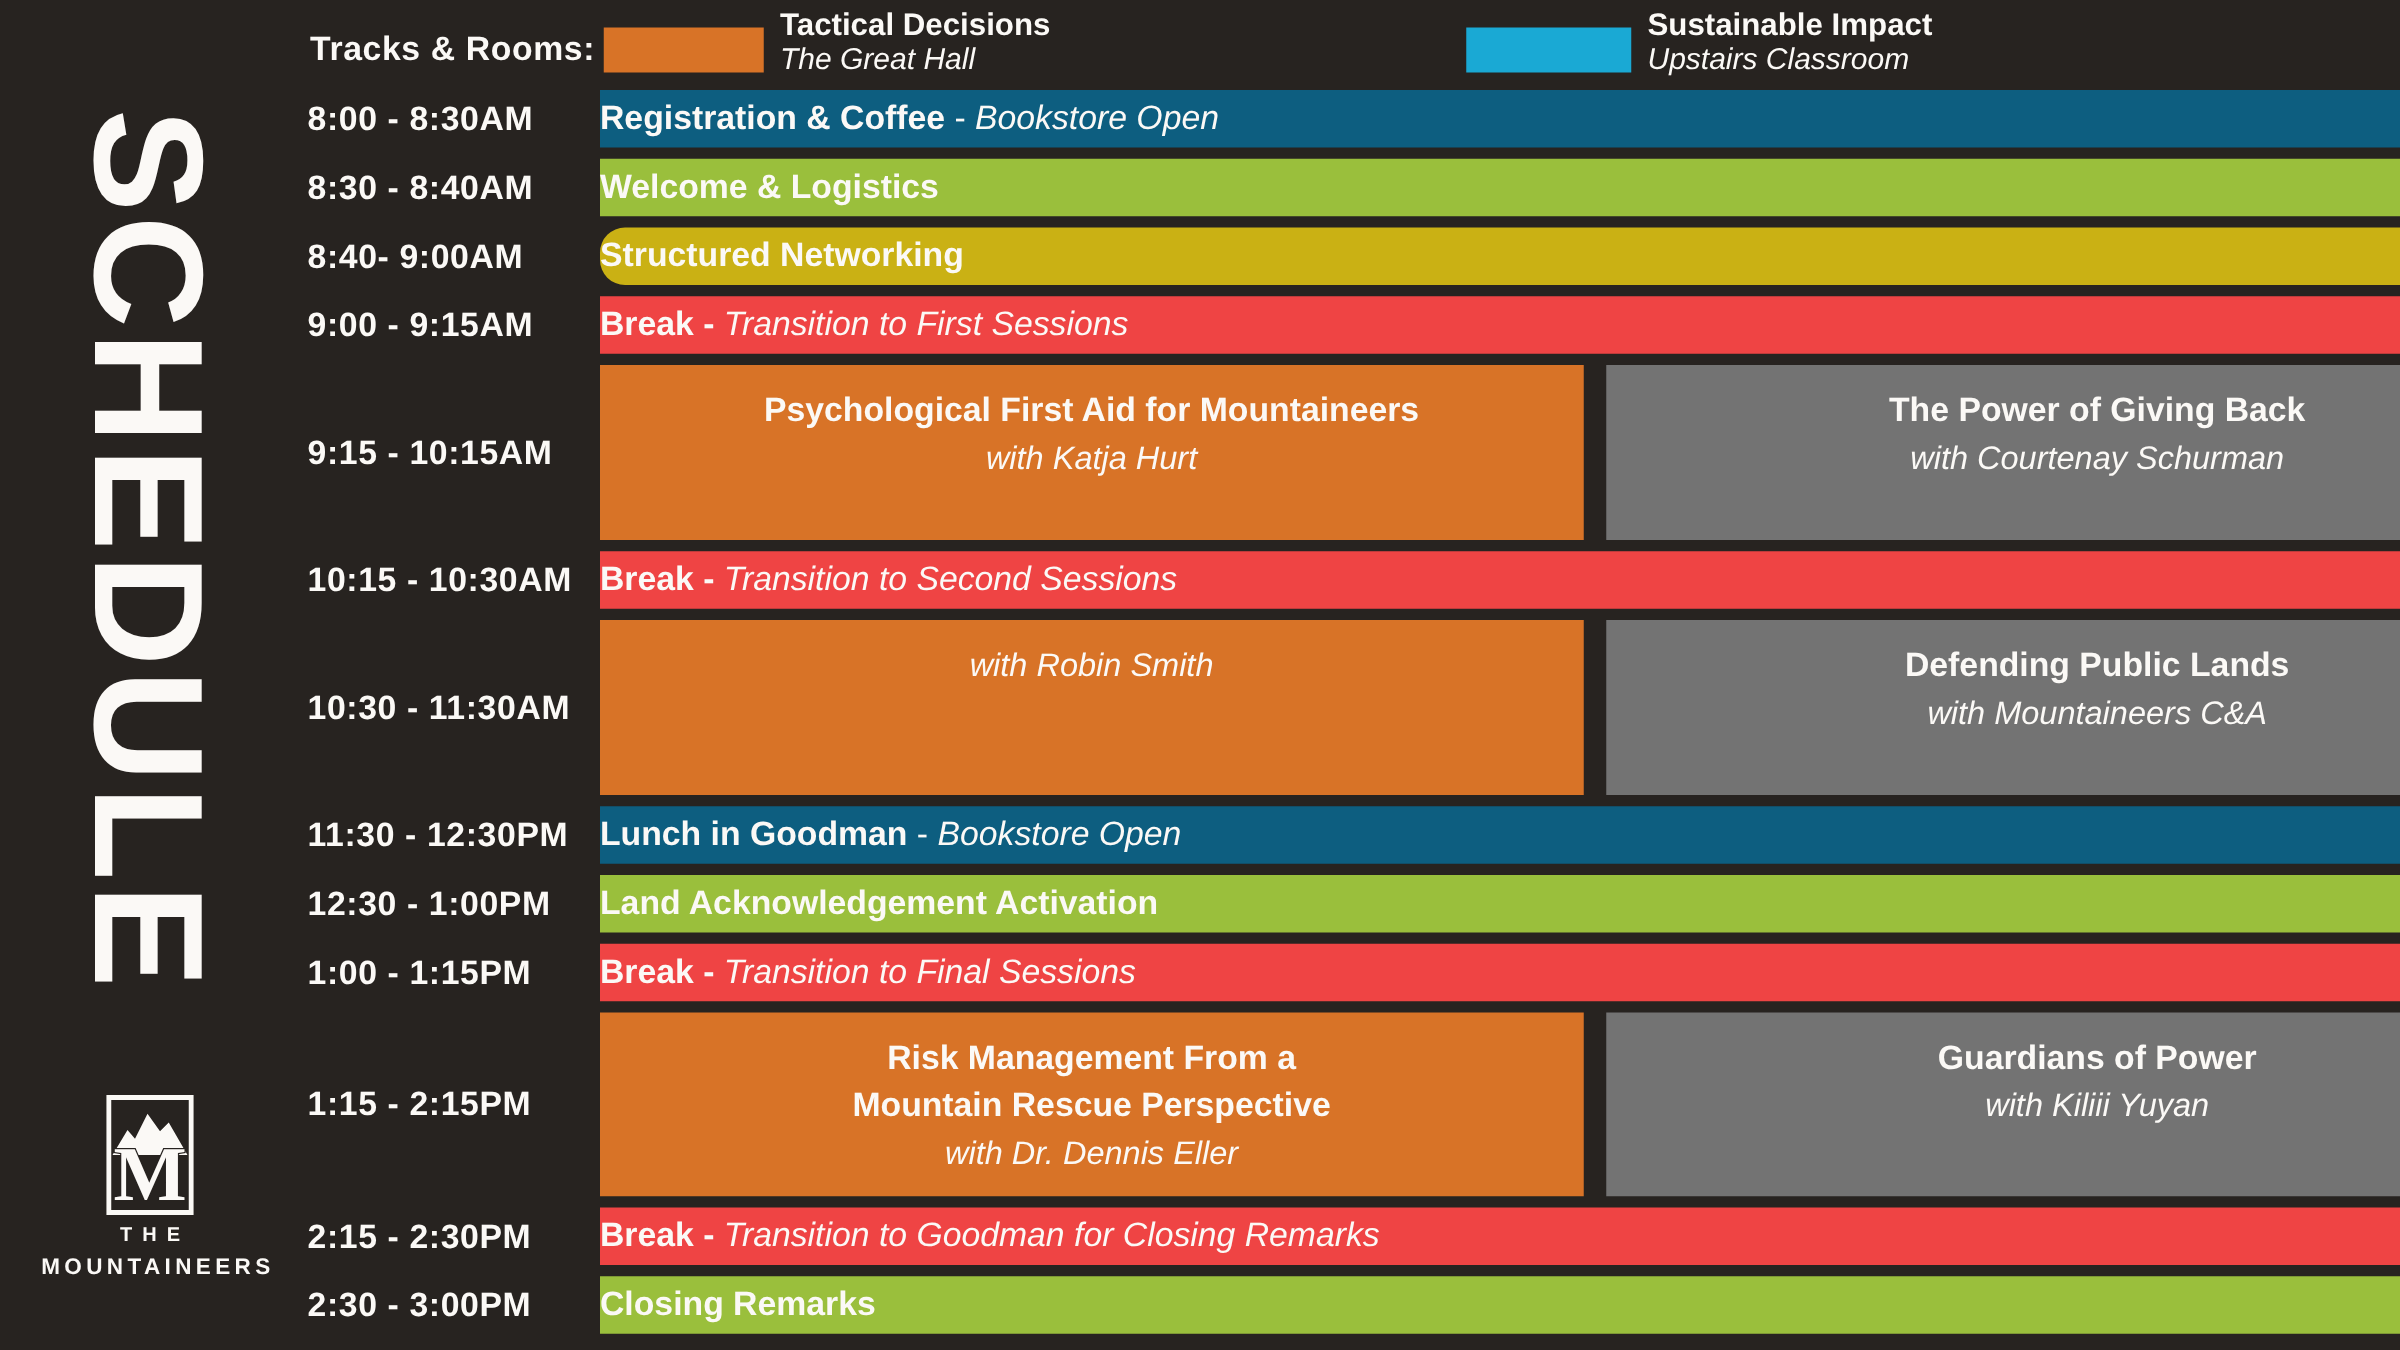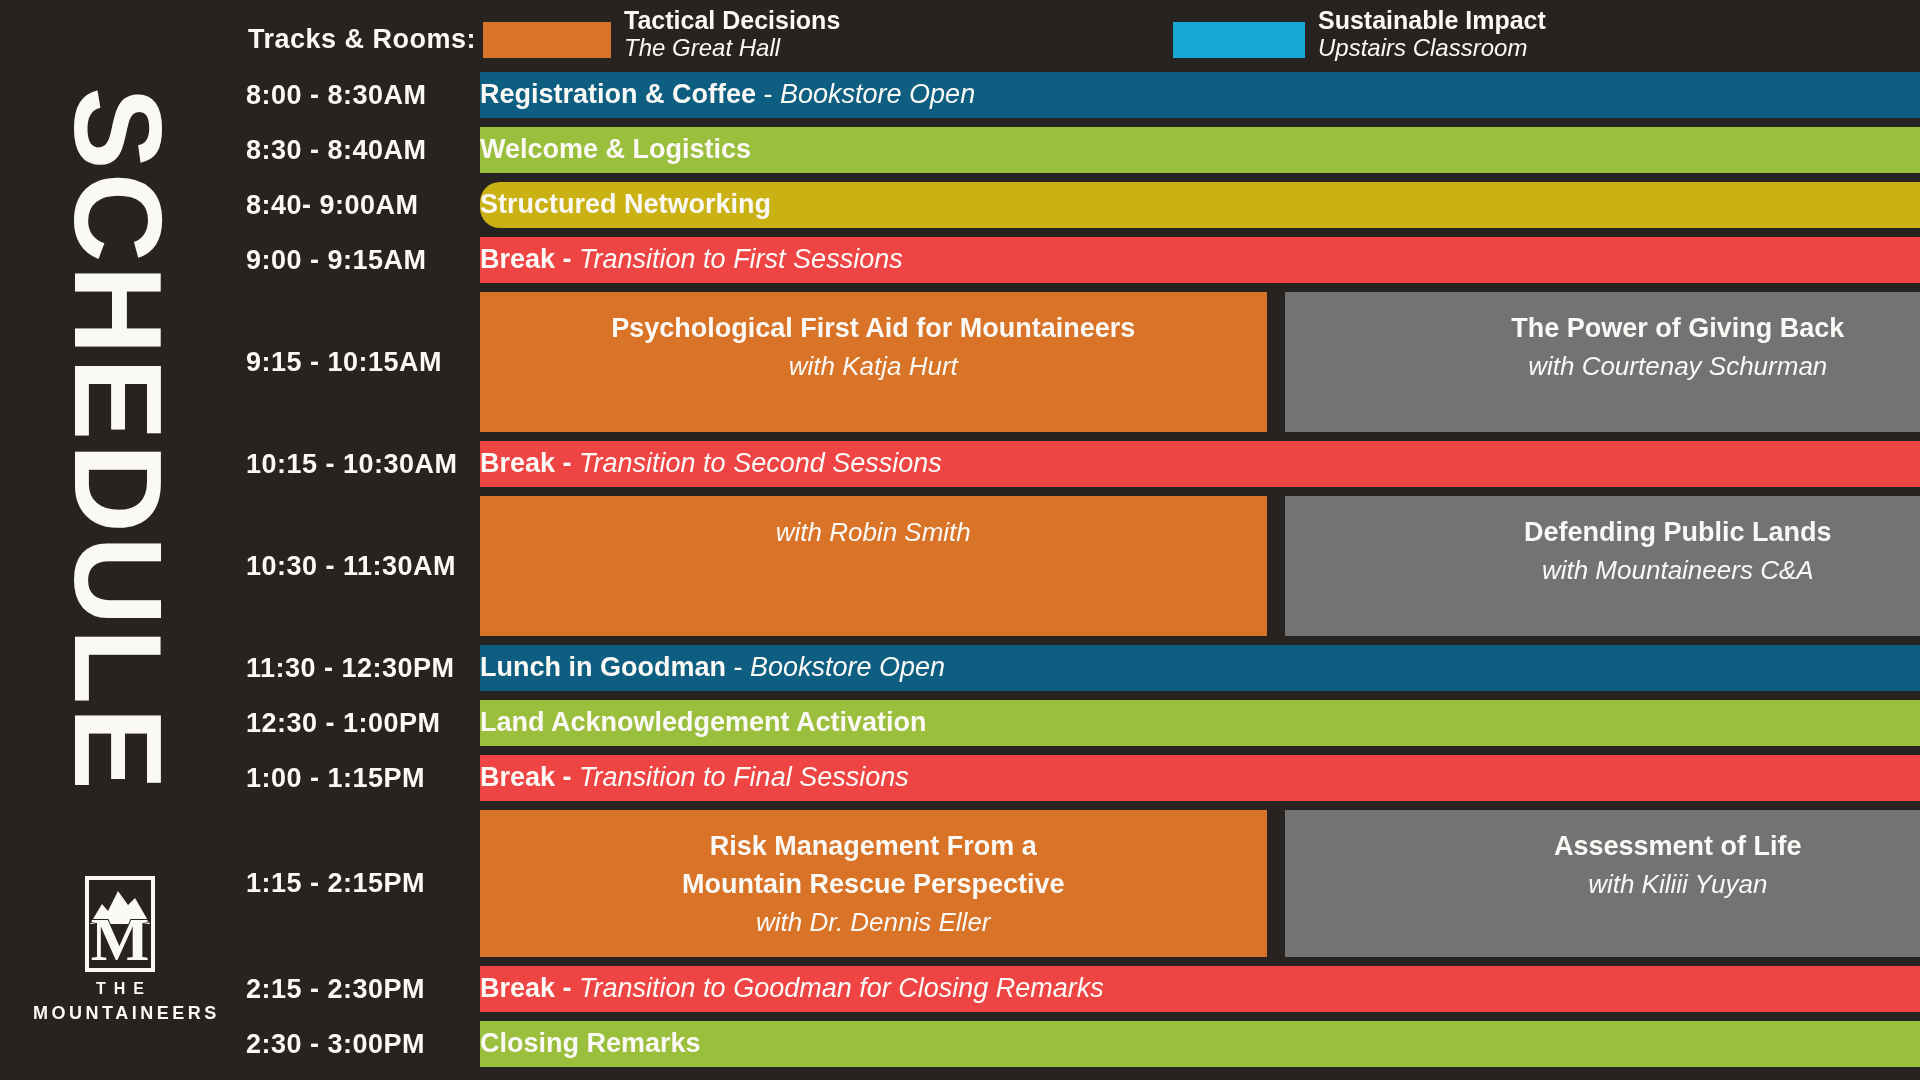--- a/index.html
+++ b/index.html
@@ -187,21 +187,21 @@
 
     <div class="row h147">
       <div class="time">1:15 - 2:15PM</div>
       <div class="session">
         <div class="cell orange">
           <span class="st">Risk Management From a</span>
           <span class="st">Mountain Rescue Perspective</span>
           <span class="ss">with Dr. Dennis Eller</span>
         </div>
         <div class="cell blue">
-          <span class="st">Assessment of Life</span>
+          <span class="st">Guardians of Power</span>
           <span class="ss">with Kiliii Yuyan</span>
         </div>
       </div>
     </div>
 
     <div class="row h46">
       <div class="time">2:15 - 2:30PM</div>
       <div class="bar gold">
           <span class="tb">Break -</span>
           <span class="ts"> </span>

